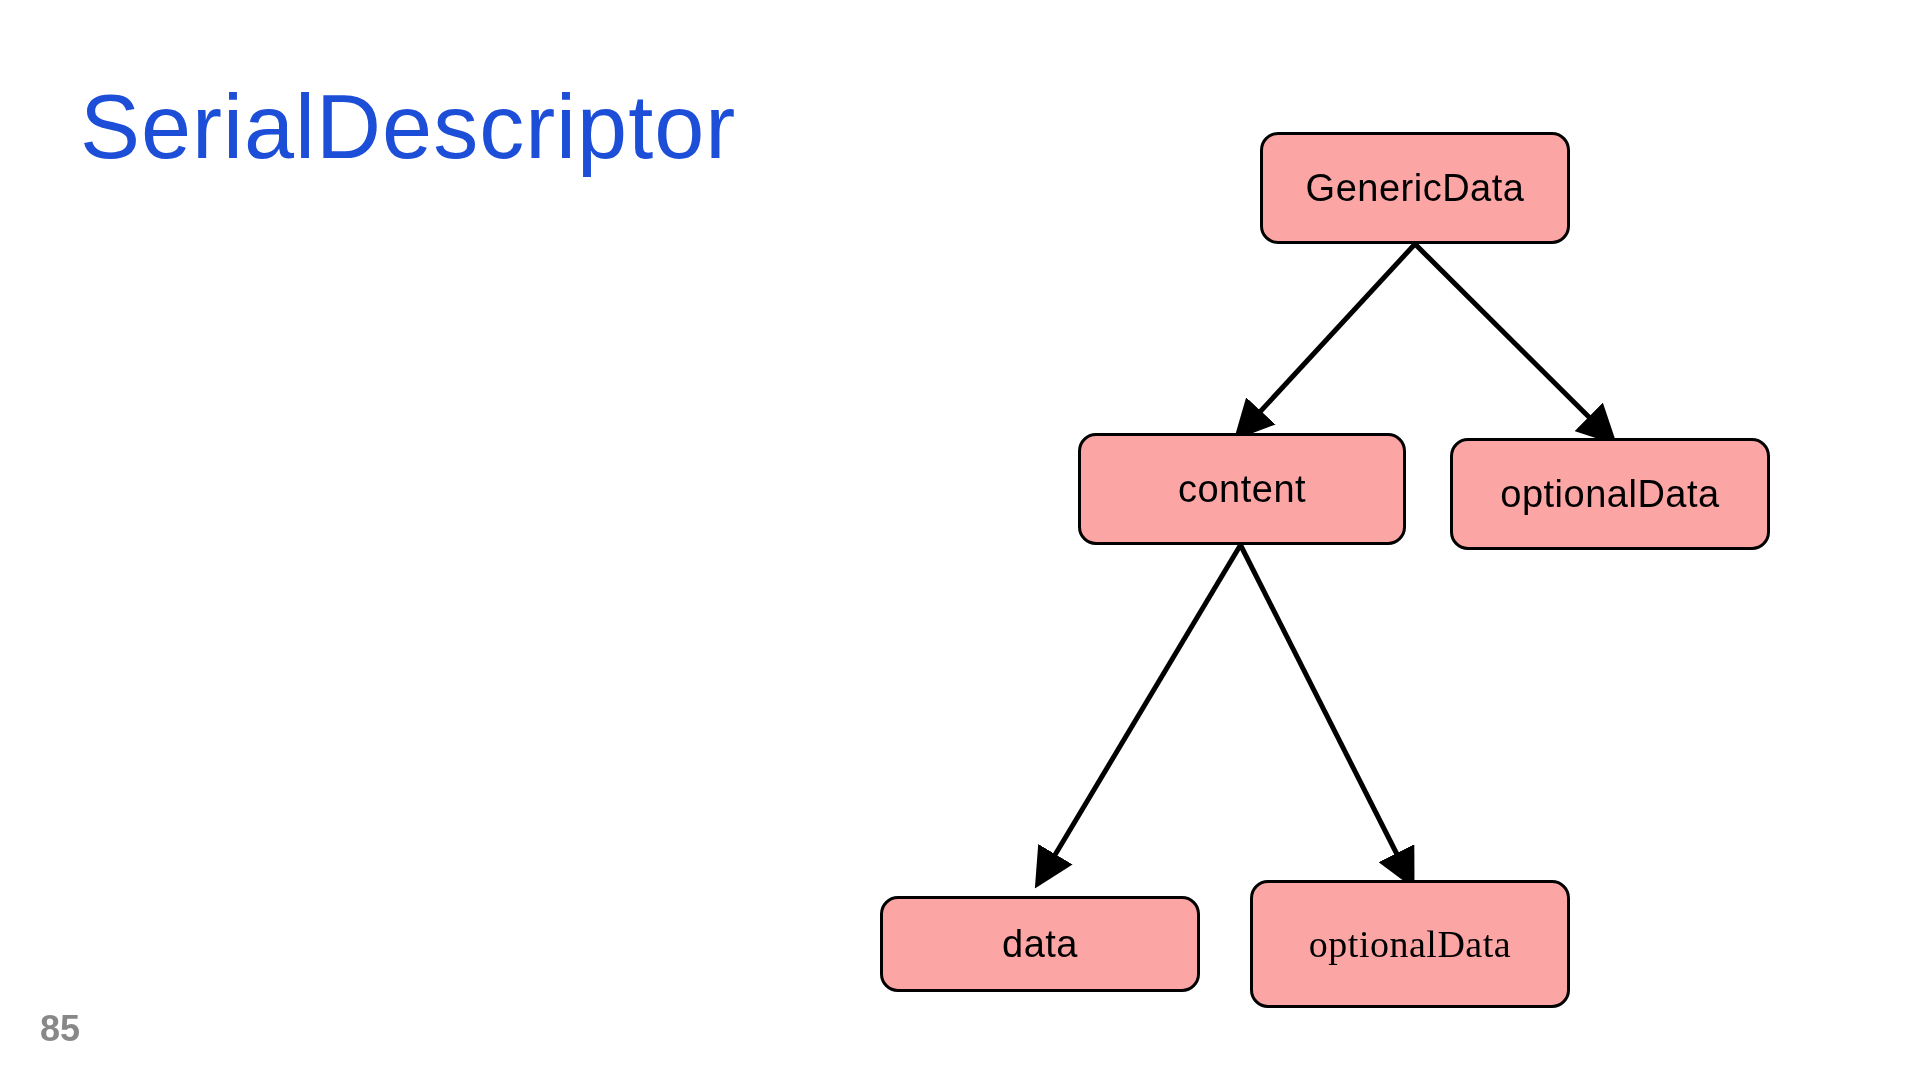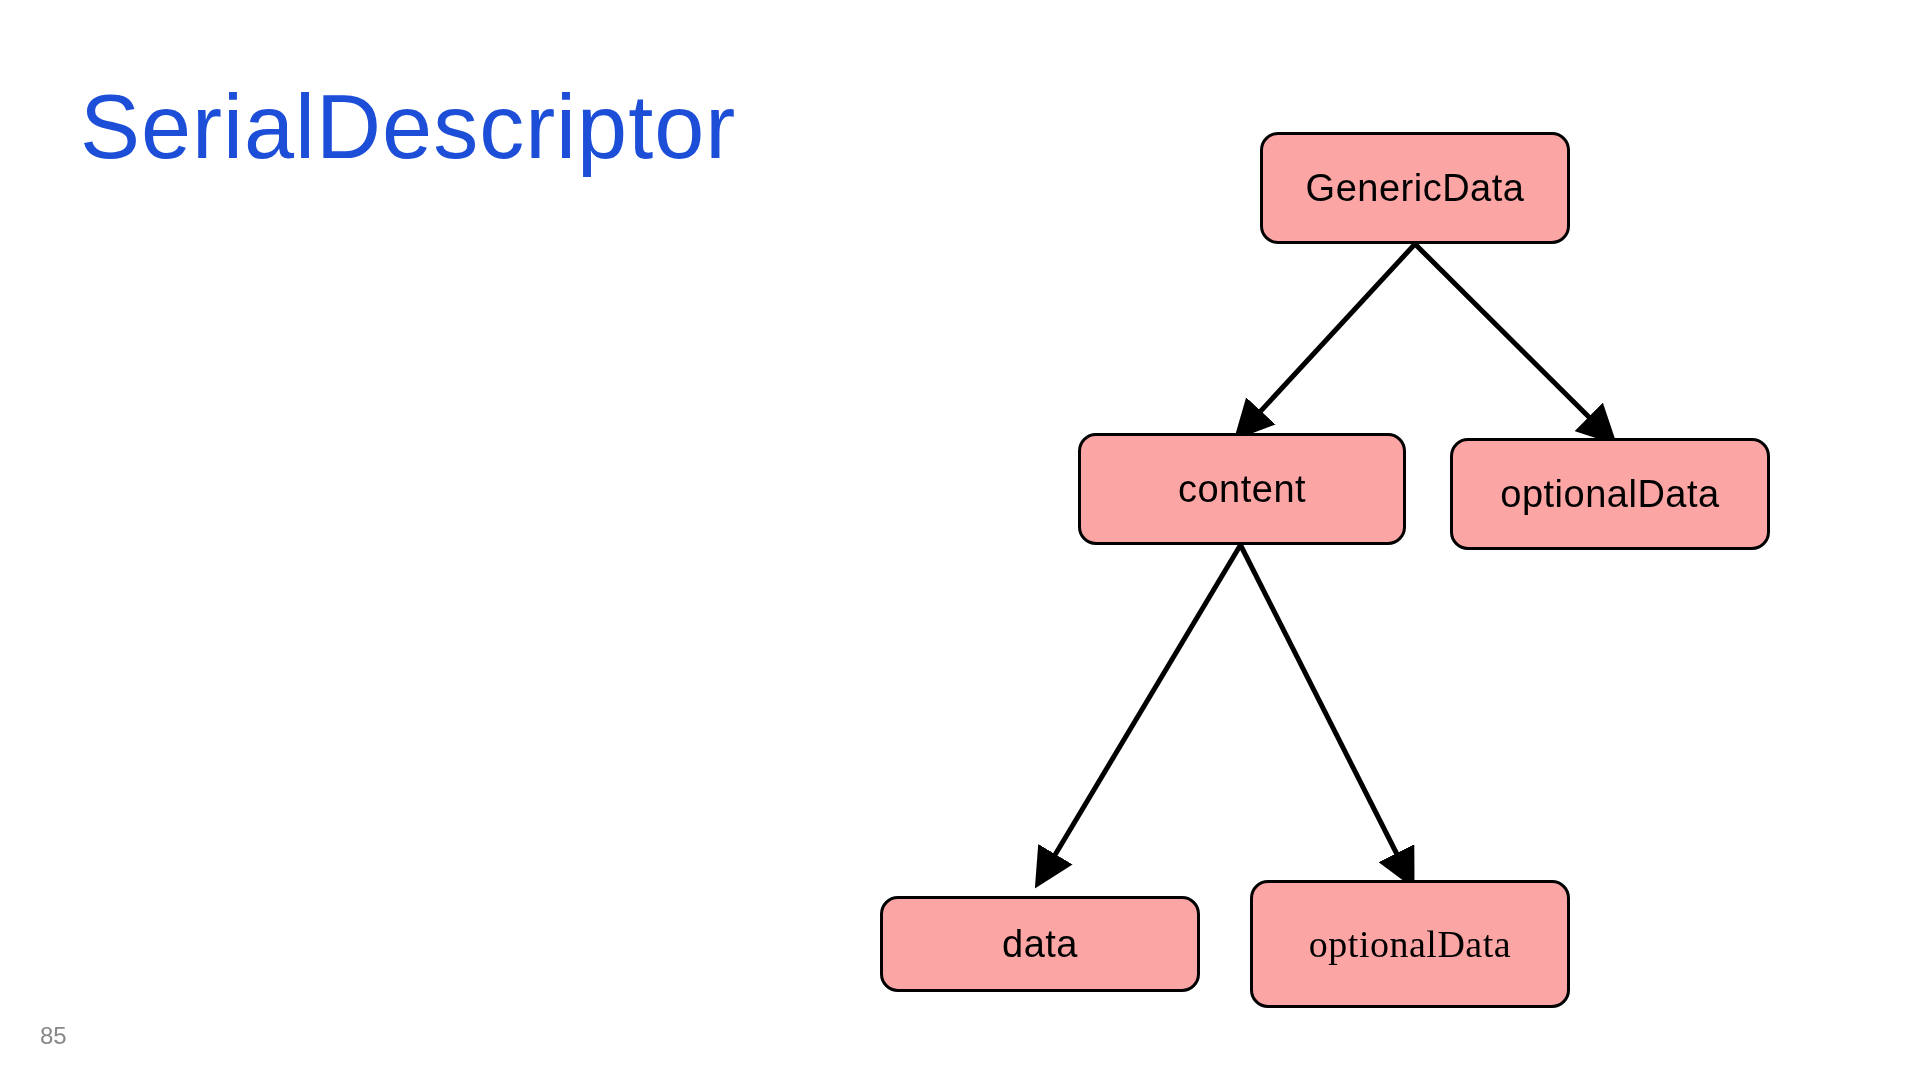--- a/index.html
+++ b/index.html
@@ -19,22 +19,22 @@
     font-size: 90px;
     font-weight: 300;
     color: #1d4ed8;
     letter-spacing: 1px;
     margin-top: 16px;
   }
   .page-number {
     position: absolute;
     left: 40px;
     bottom: 30px;
-    font-size: 24px;
-    font-weight: 400;
+    font-size: 36px;
+    font-weight: 700;
     color: #888;
   }
   .diagram {
     position: absolute;
     left: 0;
     top: 0;
     width: 1920px;
     height: 1080px;
   }
   .node {

